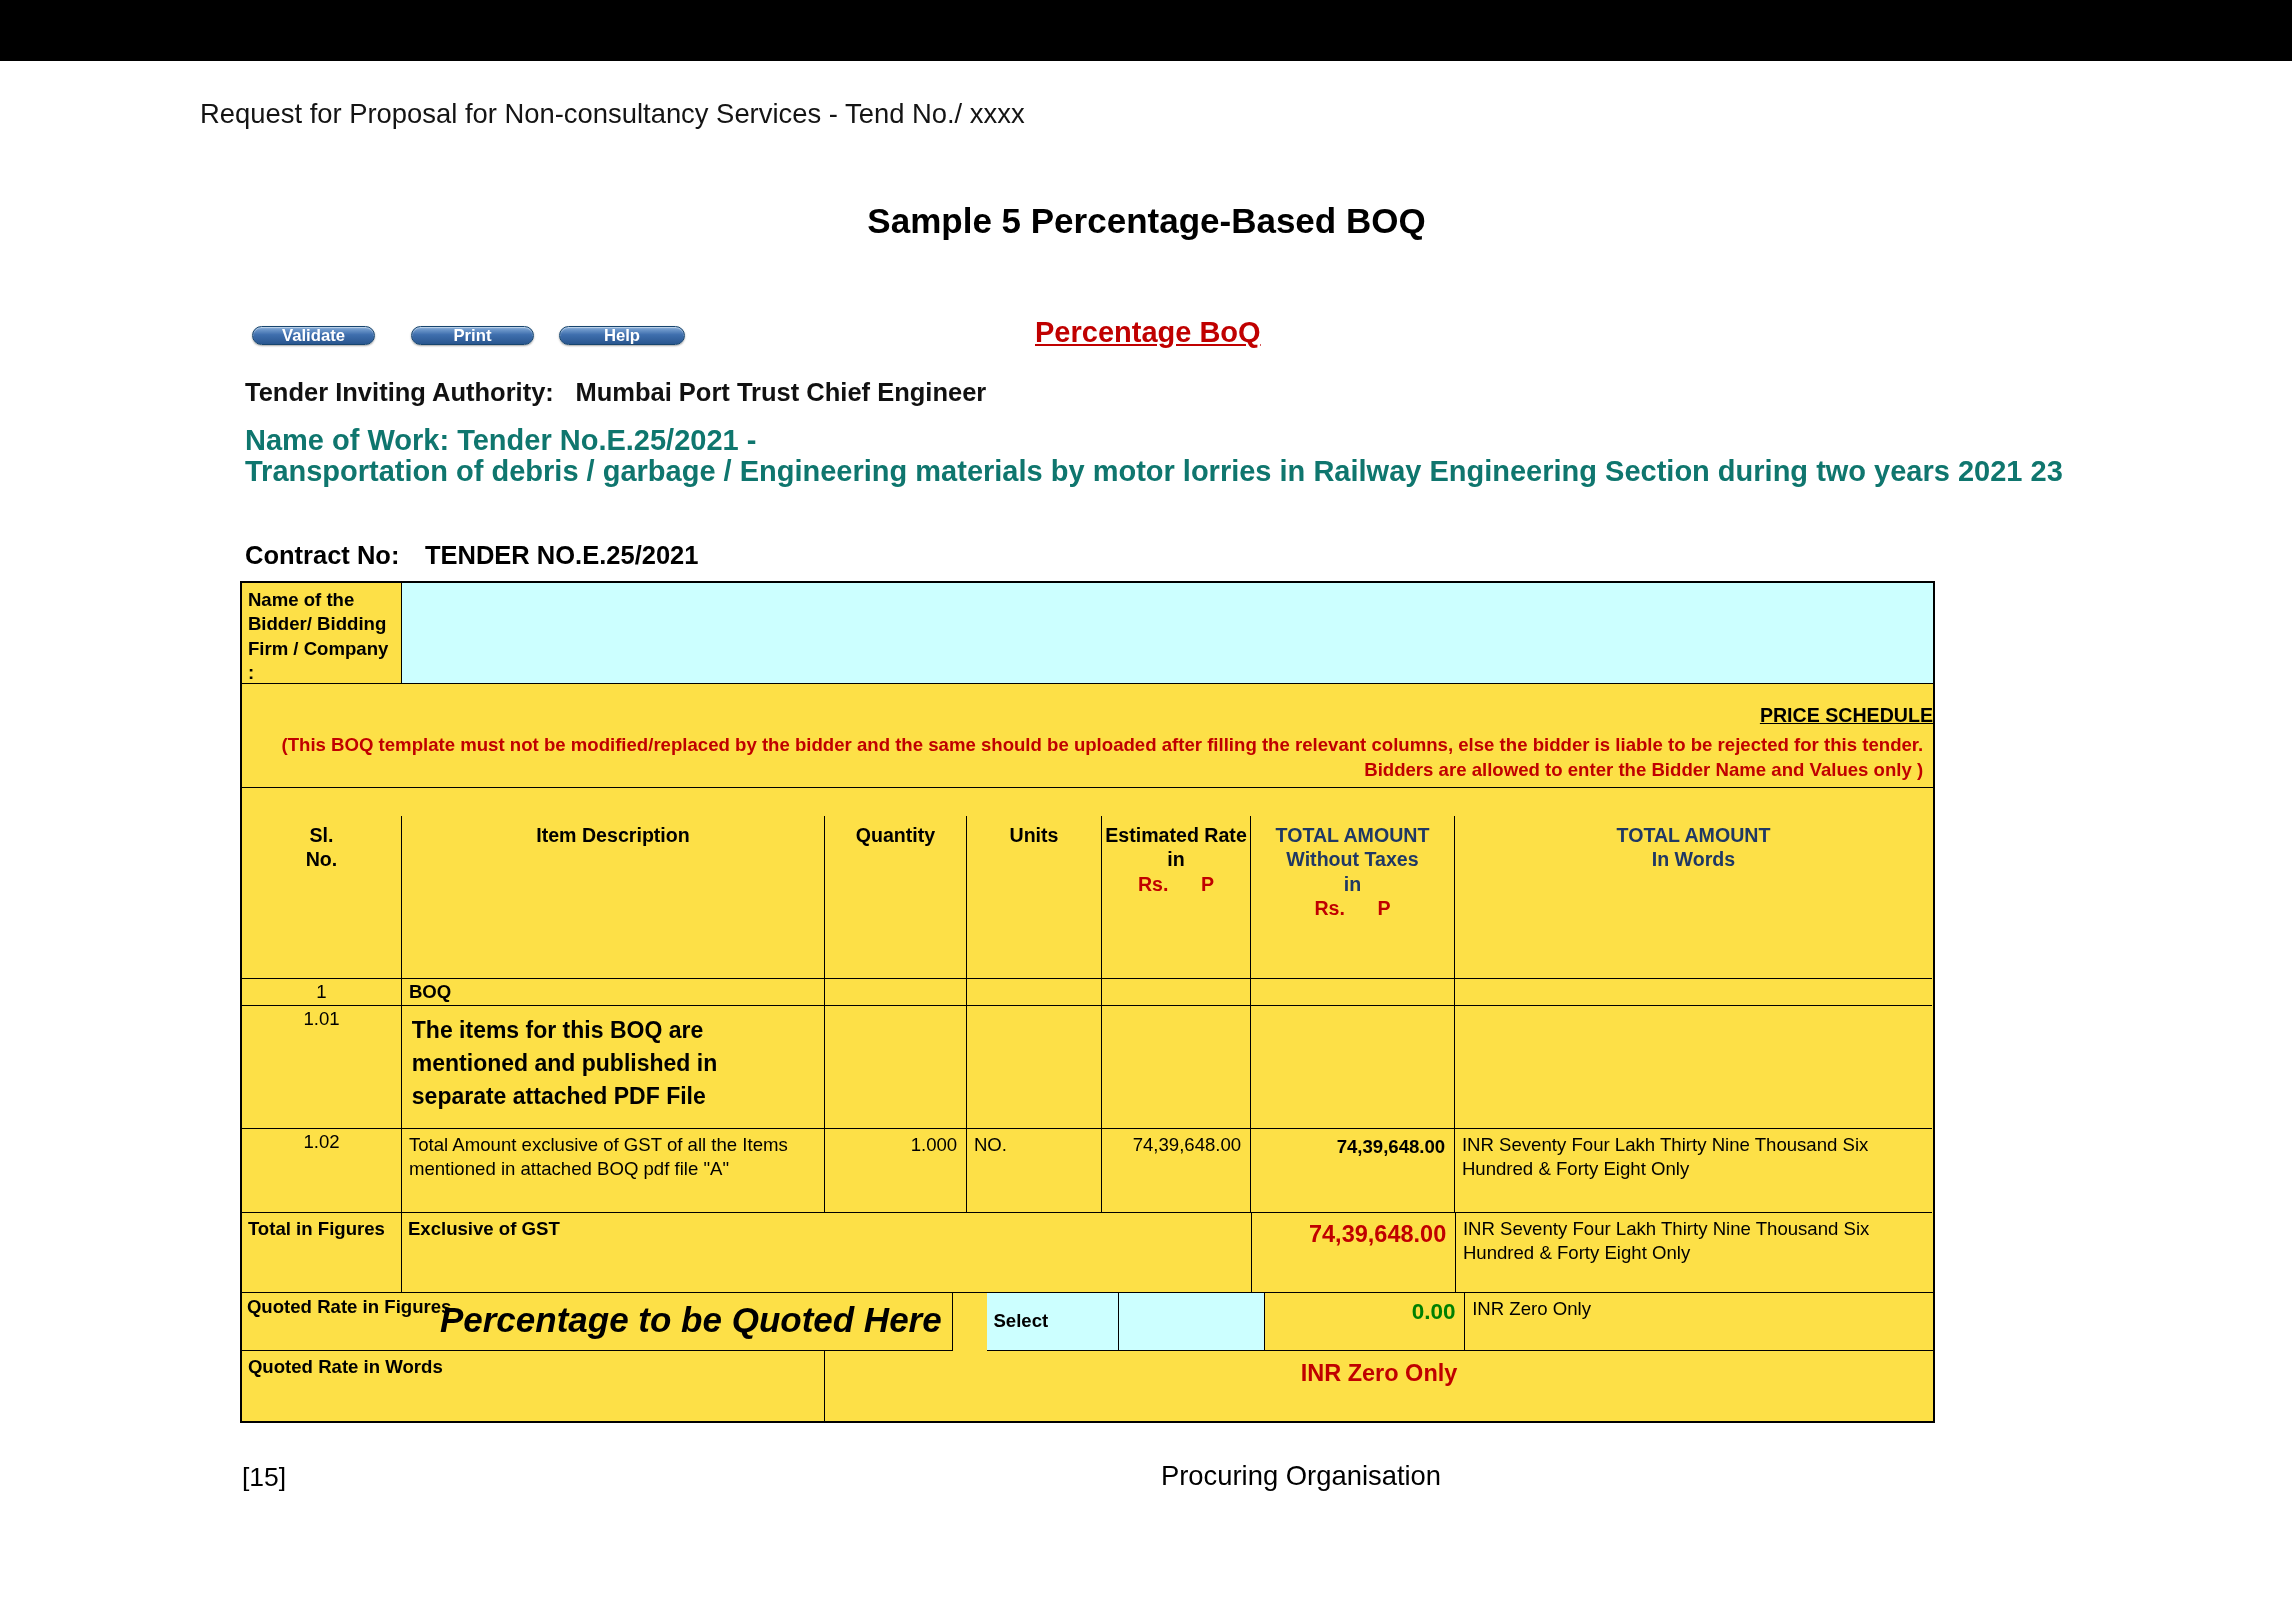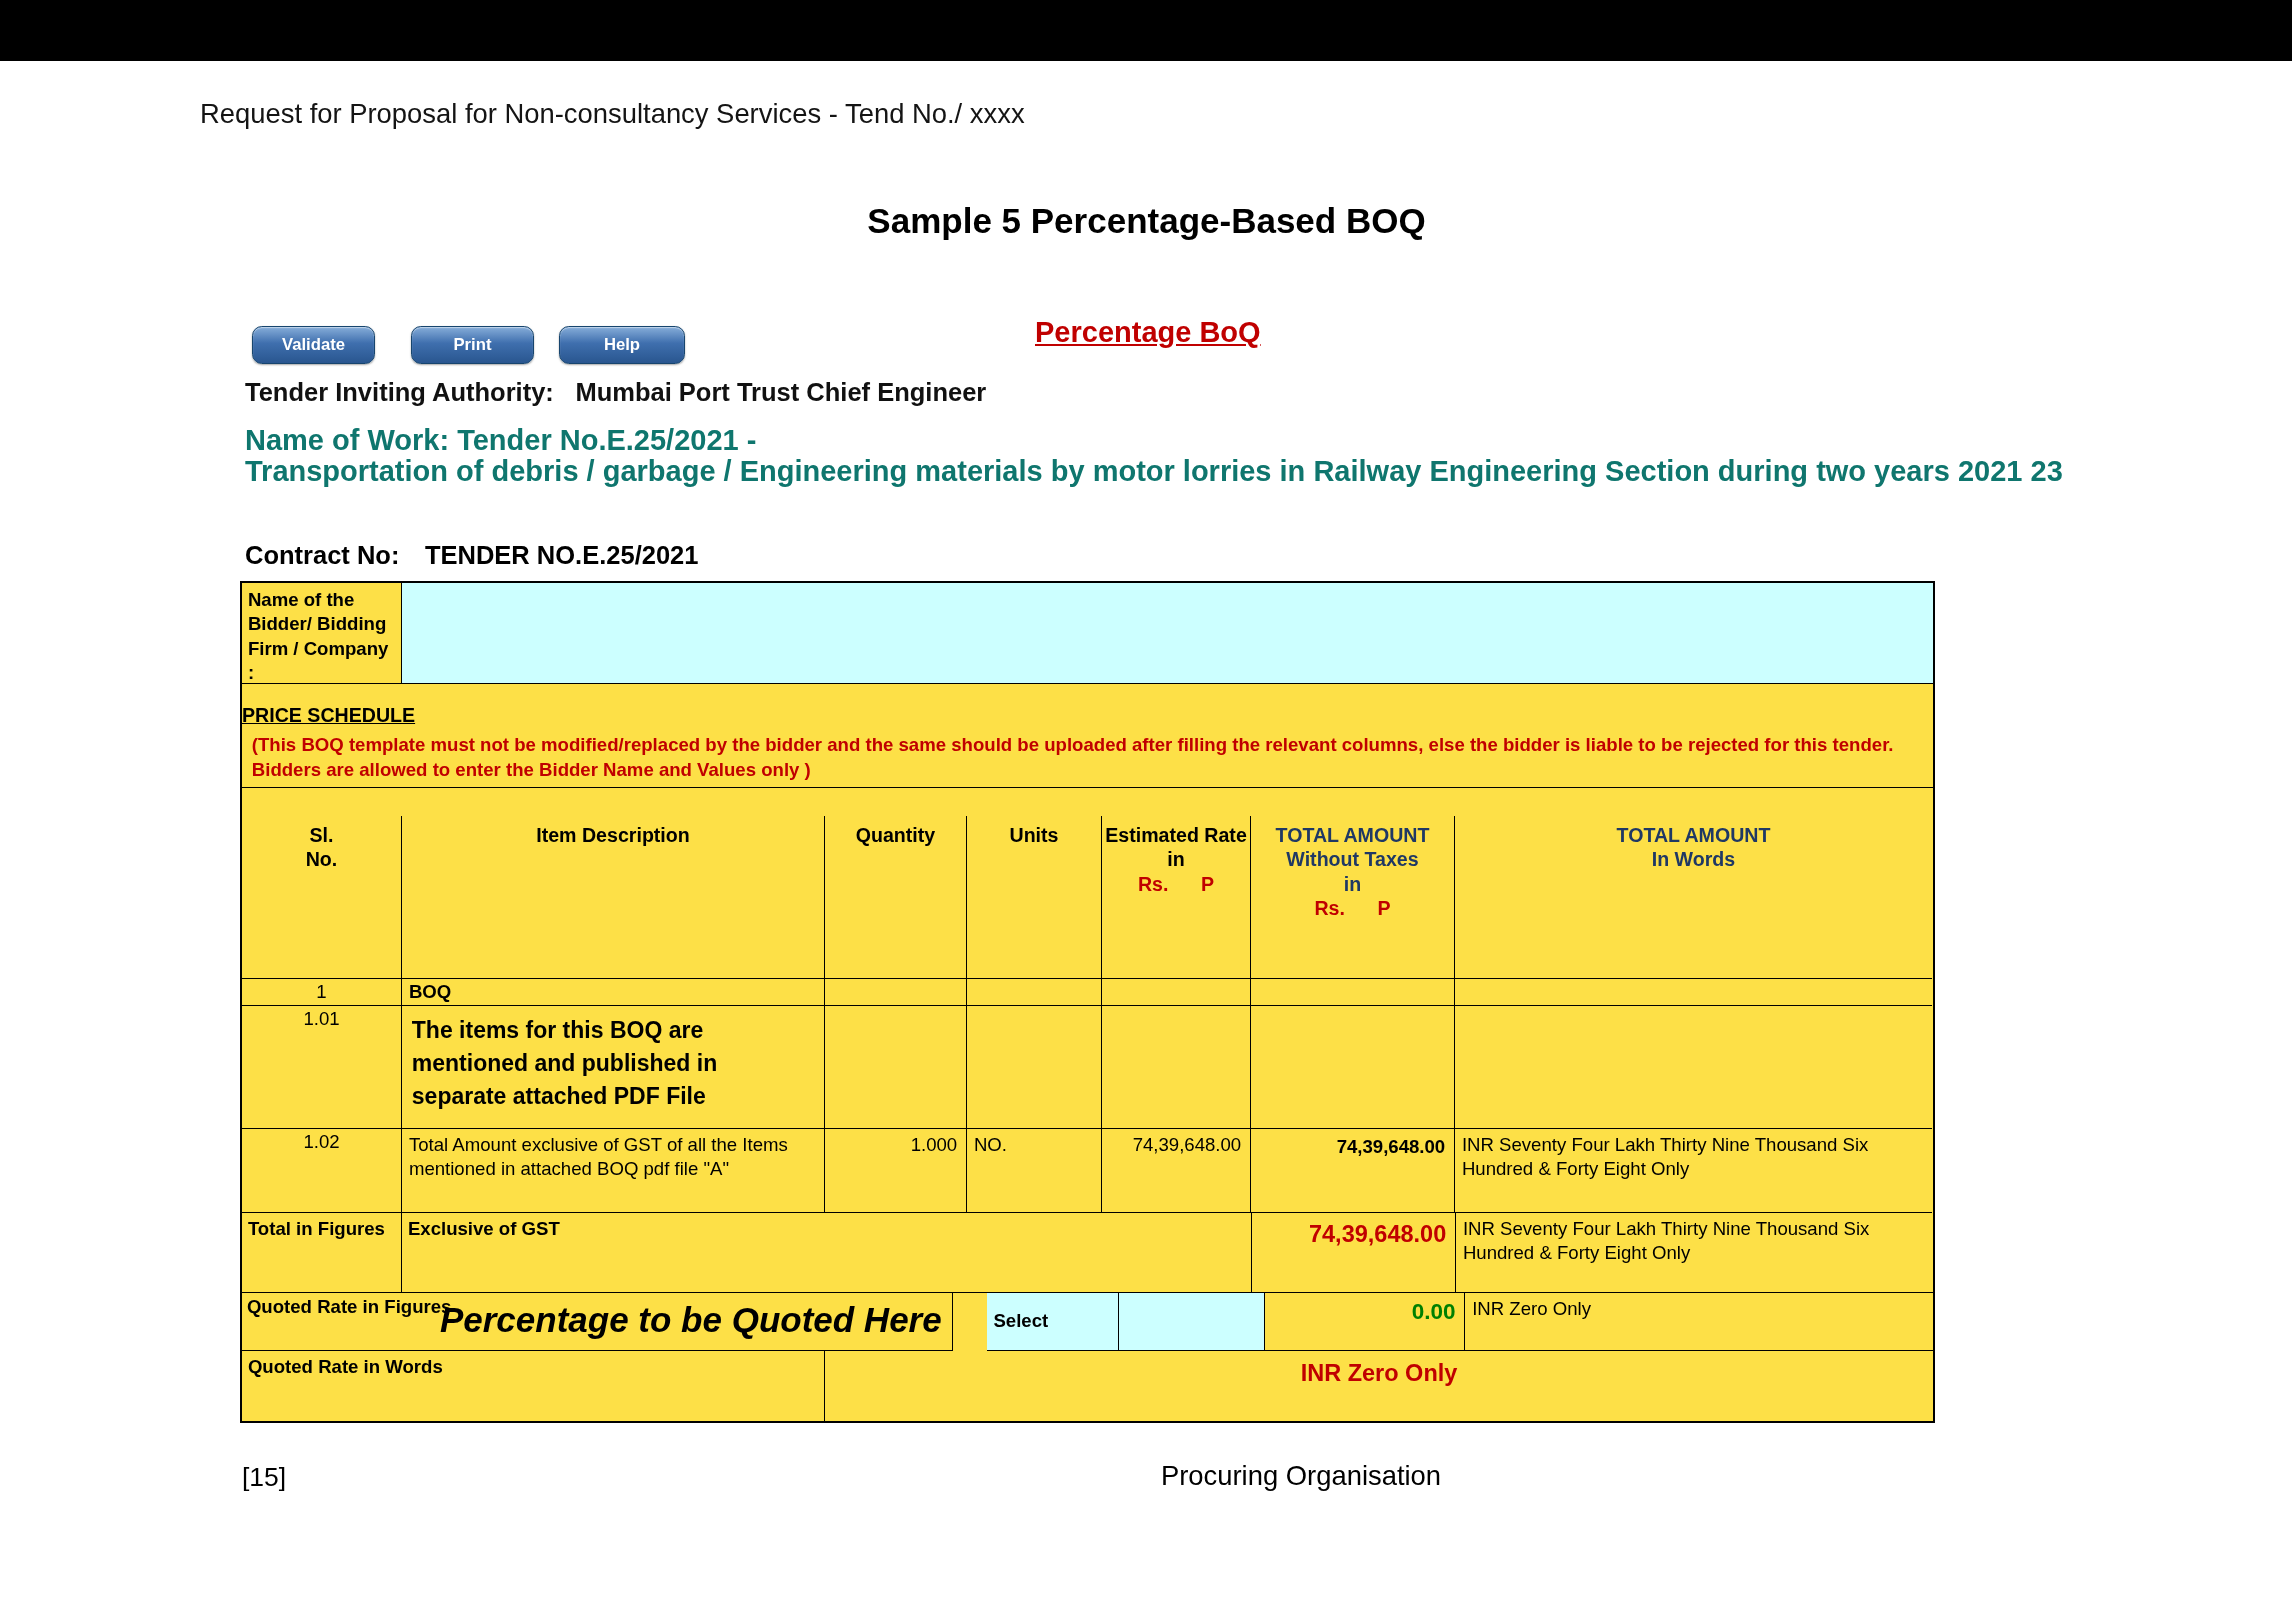--- a/index.html
+++ b/index.html
@@ -20,21 +20,21 @@
   }
   .doc-header {
     position: absolute; left: 200px; top: 98px;
     font-size: 27.4px; color: #141414;
   }
   .doc-title {
     position: absolute; left: 0; top: 201px; width: 2293px;
     text-align: center; font-size: 35px; font-weight: bold;
   }
   .btn {
-    position: absolute; top: 326px; height: 38px;
+    position: absolute; top: 326px; height: 19px;
     border: 1px solid #17456e; border-radius: 9.8px;
     background: linear-gradient(180deg, #86add9 0%, #3f6fae 45%, #29568f 100%);
     color: #fff; font-weight: bold; font-size: 16.7px;
     display: flex; align-items: center; justify-content: center;
     box-shadow: inset 0 1px 1px rgba(255,255,255,.5), 0 1px 2px rgba(0,0,0,.35);
     cursor: pointer;
   }
   .btn-validate { left: 252px; width: 123px; }
   .btn-print    { left: 411px; width: 123px; }
   .btn-help     { left: 559px; width: 126px; }
@@ -65,21 +65,21 @@
   .w-bidder { width: 1531px; } .w-full { width: 1691px; }
   .w-desc-merged { width: 850px; } .w-qfig { width: 725px; }
   .w-qwords-label { width: 583px; } .w-qwords-val { width: 1108px; }
 
   .h-bidder { height: 101px; } .h-ps { height: 104px; } .h-head { height: 163px; margin-top: 28px; }
   .h-r1 { height: 26.5px; } .h-r101 { height: 123px; } .h-r102 { height: 84px; }
   .h-total { height: 80px; } .h-qfig { height: 58px; } .h-qwords { height: 70px; }
 
   .cyan { background: #ccffff; }
   .label-sm { font-size: 18.6px; font-weight: bold; padding: 4.9px 5.9px; line-height: 24.5px; }
-  .ps { text-align: left; padding-top: 19.6px; }
+  .ps { text-align: right; padding-top: 19.6px; }
   .ps-title { font-size: 19.6px; font-weight: bold; text-decoration: underline; margin-bottom: 6.9px; }
   .ps-note { font-size: 18.6px; font-weight: bold; color: #c00000; line-height: 24.5px; padding: 0 9.8px; }
   .hdr { text-align: center; padding-top: 6.9px; font-weight: bold; font-size: 19.6px; line-height: 24.5px; }
   .blue { color: #1f3864; }
   .red { color: #c00000; }
   .pre { white-space: pre-wrap; display: block; }
   .sl-num { text-align: center; font-size: 18.6px; padding-top: 2px; }
   .desc-bold { font-weight: bold; font-size: 18.6px; padding: 2px 6.9px; }
   .desc-big { font-weight: bold; font-size: 23px; line-height: 33px; padding: 8.8px 9.8px; }
   .small { font-size: 18.6px; line-height: 23.5px; padding: 4.9px 6.9px; }

